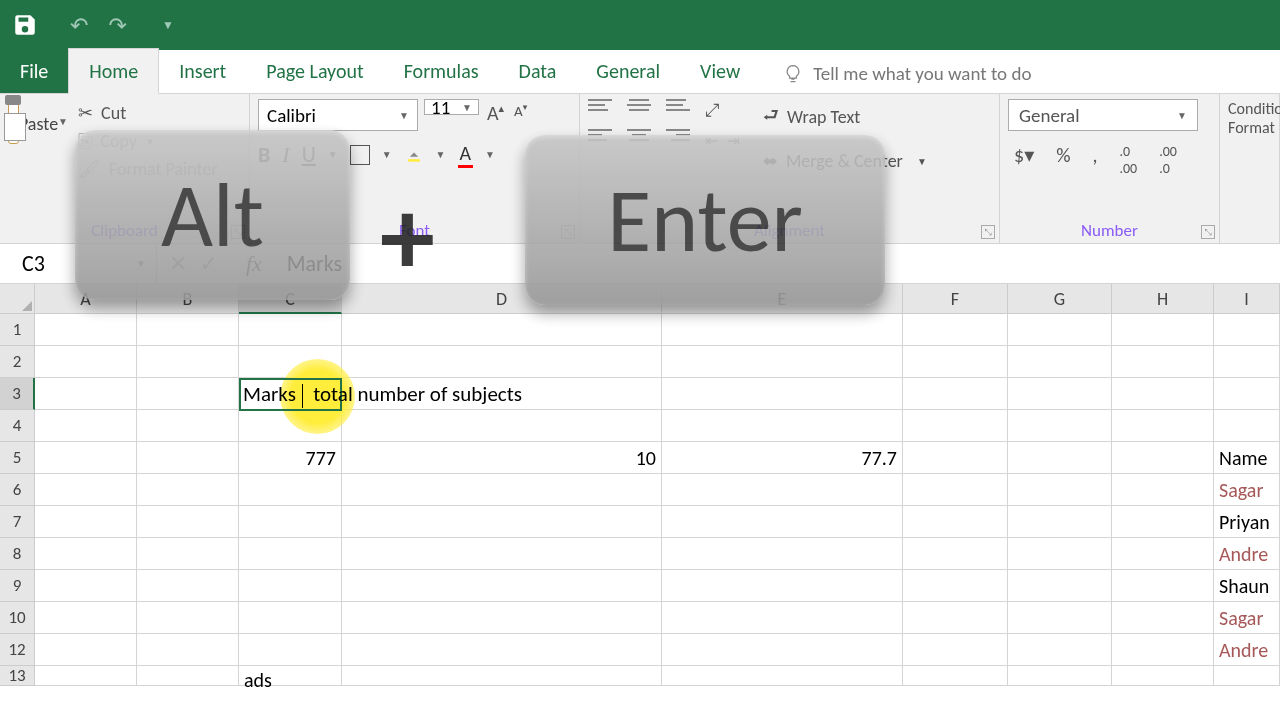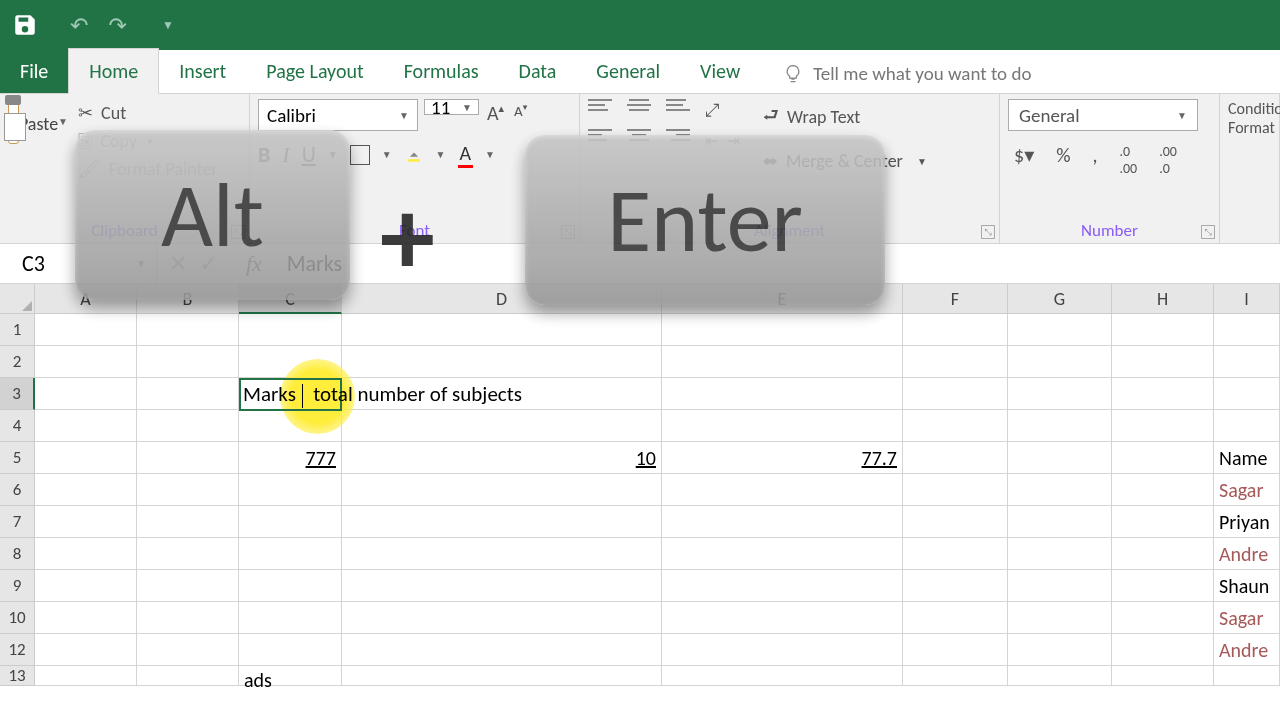--- a/index.html
+++ b/index.html
@@ -82,21 +82,21 @@
 .corner { width: 35px; height: 30px; background: #e6e6e6; border-right: 1px solid #ccc; border-bottom: 1px solid #ccc; position: relative; }
 .corner::after { content: ''; position: absolute; bottom: 2px; right: 2px; width: 0; height: 0; border-left: 10px solid transparent; border-bottom: 10px solid #b0b0b0; }
 .col-h { background: #e6e6e6; border-right: 1px solid #ccc; border-bottom: 1px solid #ccc; text-align: center; line-height: 30px; font-size: 18px; color: #444; }
 .col-h.sel { background: #d2d2d2; border-bottom: 2px solid #217346; }
 .col-A { width: 102px; } .col-B { width: 102px; } .col-C { width: 103px; } .col-D { width: 320px; } .col-E { width: 241px; } .col-F { width: 105px; } .col-G { width: 104px; } .col-H { width: 102px; } .col-I { width: 66px; }
 
 .row { display: flex; height: 32px; }
 .row-h { width: 35px; background: #e6e6e6; border-right: 1px solid #ccc; border-bottom: 1px solid #ccc; text-align: center; line-height: 32px; font-size: 17px; color: #444; }
 .row-h.sel { background: #d2d2d2; border-right: 2px solid #217346; }
 .cell { border-right: 1px solid #d4d4d4; border-bottom: 1px solid #d4d4d4; padding: 0 5px; line-height: 32px; font-size: 20px; overflow: visible; white-space: nowrap; }
-.cell.num { text-align: right; text-decoration: underline; }
+.cell.num { text-align: right; }
 .cell.red { color: #a65858; }
 
 
 .active-cell { position: absolute; left: 239px; top: 94px; width: 103px; height: 33px; border: 2px solid #227447; pointer-events: none; z-index: 5; }
 .edit-text { position: absolute; left: 243px; top: 94px; font-size: 21px; line-height: 33px; z-index: 6; white-space: nowrap; }
 .cursor { display: inline-block; width: 1px; height: 24px; background: #000; vertical-align: middle; margin: 0 1px; }
 
 
 .highlight { position: absolute; left: 280px; top: 75px; width: 75px; height: 75px; background: radial-gradient(circle, #ffed3b 50%, rgba(255,237,59,0.6) 70%, transparent 75%); border-radius: 50%; z-index: 3; }
 

